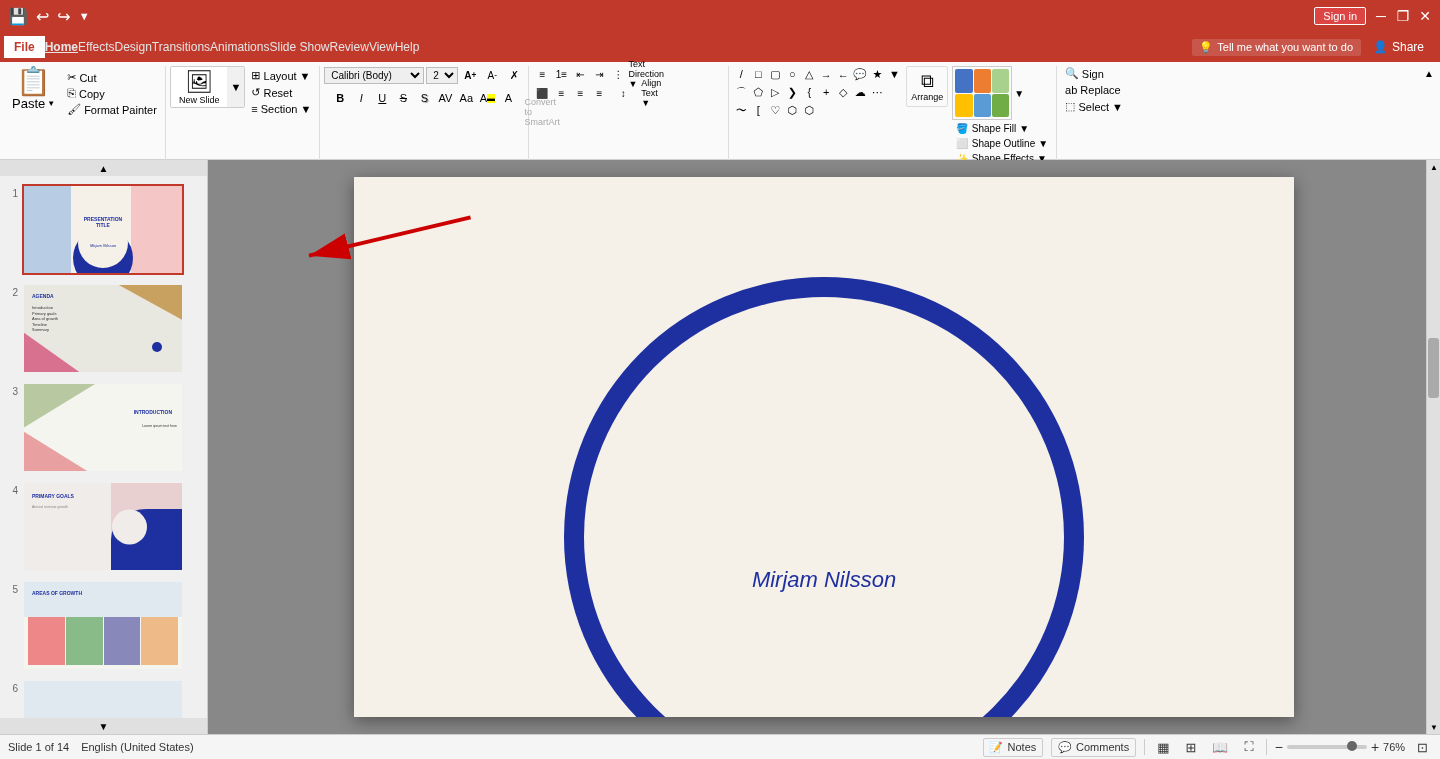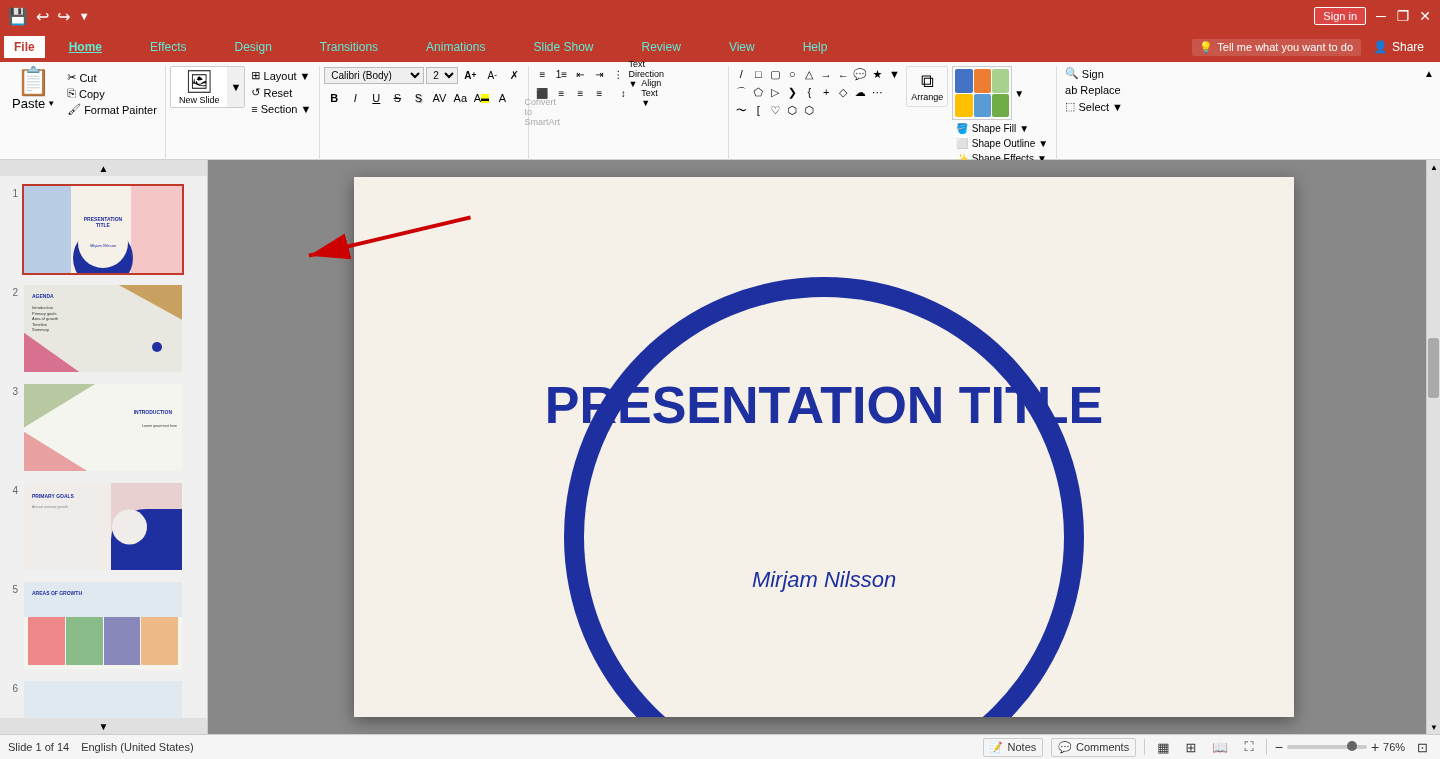--- a/index.html
+++ b/index.html
@@ -14,21 +14,21 @@
     .title-bar-right { display: flex; align-items: center; gap: 8px; }
     .title-bar-btn { width: 14px; height: 14px; display: flex; align-items: center; justify-content: center; font-size: 14px; cursor: pointer; }
     .tb-icon { font-size: 16px; cursor: pointer; }
     .sign-in-btn { background: #d44; color: white; border: 1px solid #fff; padding: 2px 8px; font-size: 11px; cursor: pointer; border-radius: 2px; }
 
     
     .menu-bar {
       height: 30px; background: #c0392b; display: flex; align-items: center; padding: 0 4px; color: white; flex-shrink: 0;
     }
     .menu-file { background: white; color: #c0392b; padding: 4px 10px; font-weight: bold; font-size: 12px; cursor: pointer; }
-    .menu-item { padding: 4px 24px; font-size: 12px; cursor: pointer; color: #5eead4; }
+    .menu-item { padding: 4px 0; font-size: 12px; cursor: pointer; color: #e5e5e5; }
     .menu-search { margin-left: auto; display: flex; align-items: center; gap: 4px; background: rgba(255,255,255,0.15); padding: 2px 8px; border-radius: 2px; color: white; font-size: 11px; }
     .share-btn { padding: 4px 12px; font-size: 12px; color: white; cursor: pointer; display: flex; align-items: center; gap: 4px; }
 
     
     .ribbon {
       height: 98px; background: #fafafa; border-bottom: 1px solid #d0d0d0; display: flex; flex-direction: column; flex-shrink: 0;
     }
     .ribbon-content { flex: 1; display: flex; align-items: stretch; padding: 4px 2px 0 2px; }
     .ribbon-group { display: flex; flex-direction: column; align-items: flex-start; padding: 0 4px; border-right: 1px solid #ddd; min-width: fit-content; }
     .ribbon-group-inner { display: flex; align-items: flex-start; gap: 2px; flex: 1; }
@@ -206,21 +206,21 @@
             <span>≡</span>
             <span>Section</span>
             <span>▼</span>
           </div>
         </div>
       </div>
       <div class="ribbon-group-label">Slides</div>
     </div>
 
     <div class="ribbon-group" style="min-width:180px;">
-      <div class="ribbon-group-inner" style="flex-direction:column;gap:3px;">
+      <div class="ribbon-group-inner" style="flex-direction:column;gap:3px;align-items:center;">
         <div class="font-controls">
           <select class="font-select">
             <option>Calibri (Body)</option>
           </select>
           <select class="font-size-select">
             <option>24</option>
           </select>
           <span class="fmt-btn" title="Increase Font Size" style="font-size:10px;font-weight:bold;">A<sup>+</sup></span>
           <span class="fmt-btn" title="Decrease Font Size" style="font-size:10px;">A<sup>-</sup></span>
           <span class="fmt-btn">✗</span>
@@ -472,21 +472,20 @@
       </defs>
       <line x1="260" y1="60" x2="100" y2="100" stroke="#cc0000" stroke-width="4" marker-end="url(#arrowhead)"></line>
     </svg>
 
     <div class="slide-main">
       <div class="slide-bg-left"></div>
       <div class="slide-bg-right"></div>
       <div class="slide-bg-center"></div>
       <div class="slide-arch"></div>
       <div class="slide-circle-white"></div>
-      <div class="slide-title">PRESENTATION TITLE</div>
       <div class="slide-subtitle">Mirjam Nilsson</div>
     </div>
 
     <div class="canvas-scroll-v">
       <div class="scroll-arrow">▲</div>
       <div class="scroll-track">
         <div class="scroll-thumb-v"></div>
       </div>
       <div class="scroll-arrow">▼</div>
     </div>

